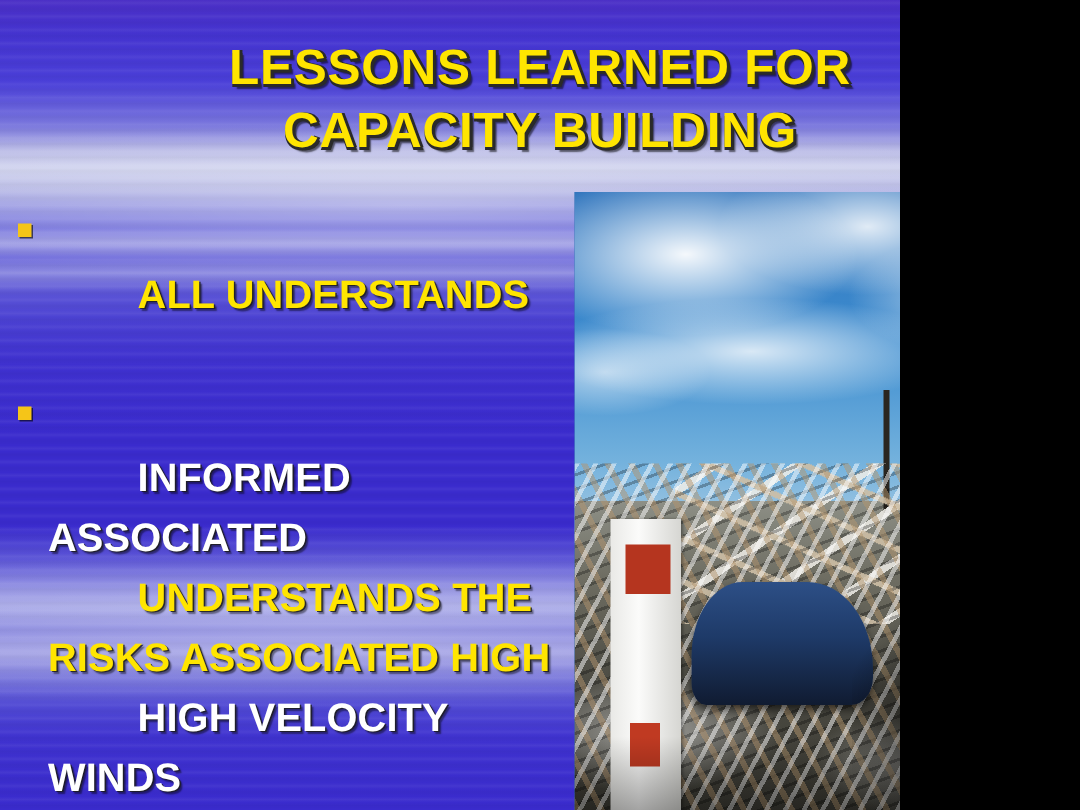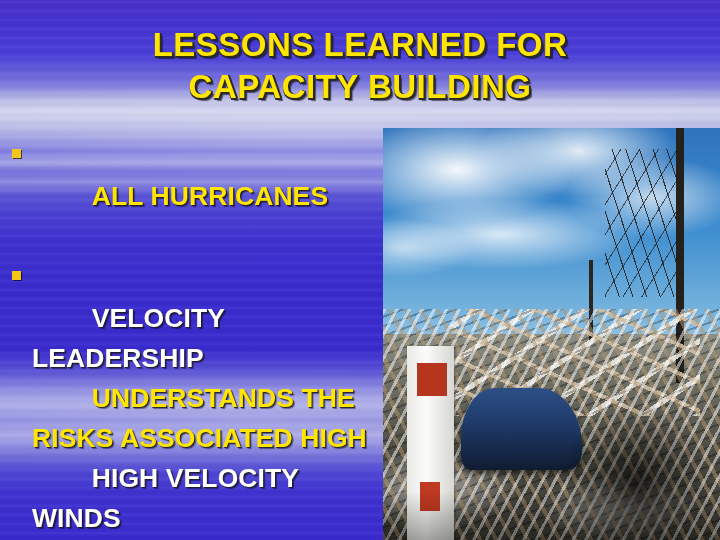--- a/index.html
+++ b/index.html
@@ -2,21 +2,21 @@
 <html><head>
 <meta charset="utf-8">
 <style>
   html, body {
     margin: 0;
     padding: 0;
     background: #000;
   }
   #slide {
     position: relative;
-    width: 720px;
+    width: 600px;
     height: 540px;
     overflow: hidden;
     font-family: "Liberation Sans", sans-serif;
     background: #3a2fd0;
   }
 
   
   .bg-base {
     position: absolute;
     inset: 0;
@@ -241,28 +241,28 @@
   <div class="bg-glow-mid"></div>
 
   <div id="title">LESSONS LEARNED FOR
 CAPACITY BUILDING</div>
 
   <div id="body">
 
     <div class="bullet-row">
       <span class="bullet-marker"></span>
       <div class="bullet-text">
-        <span class="seg-yellow">ALL HURRICANES</span>
+        <span class="seg-yellow">ALL UNDERSTANDS</span>
       </div>
     </div>
 
     <div class="bullet-row">
       <span class="bullet-marker"></span>
       <div class="bullet-text">
-        <span class="seg-white">VELOCITY LEADERSHIP </span>
+        <span class="seg-white">INFORMED ASSOCIATED </span>
         <span class="seg-yellow">UNDERSTANDS THE RISKS ASSOCIATED HIGH  </span>
         <span class="seg-white">HIGH VELOCITY WINDS </span>
         
       </div>
     </div>
 
   </div>
 
   <div id="photo" title="Storm-wrecked buildings: splintered lumber and white debris piled around a dark blue car, a white gas pump with a red panel at left, bare broken trees and a utility pole against a blue sky with white clouds.">
     <div class="sky"></div>

